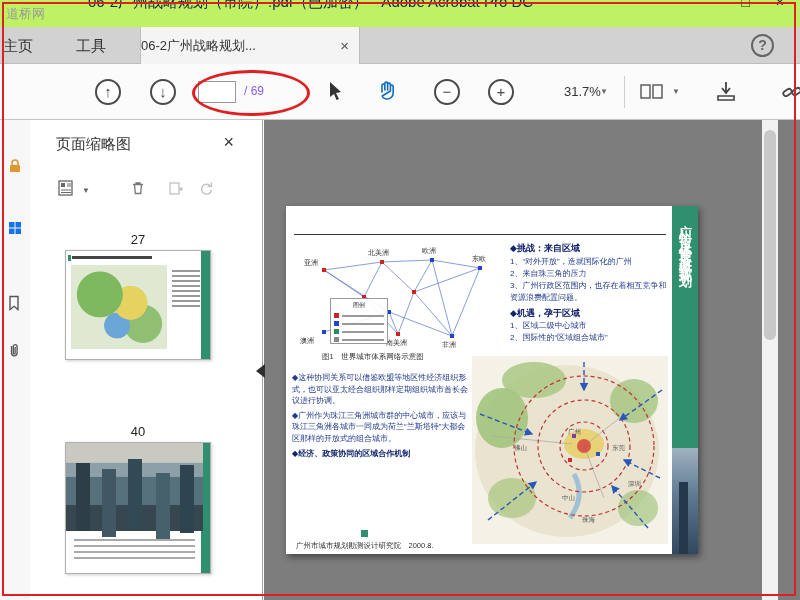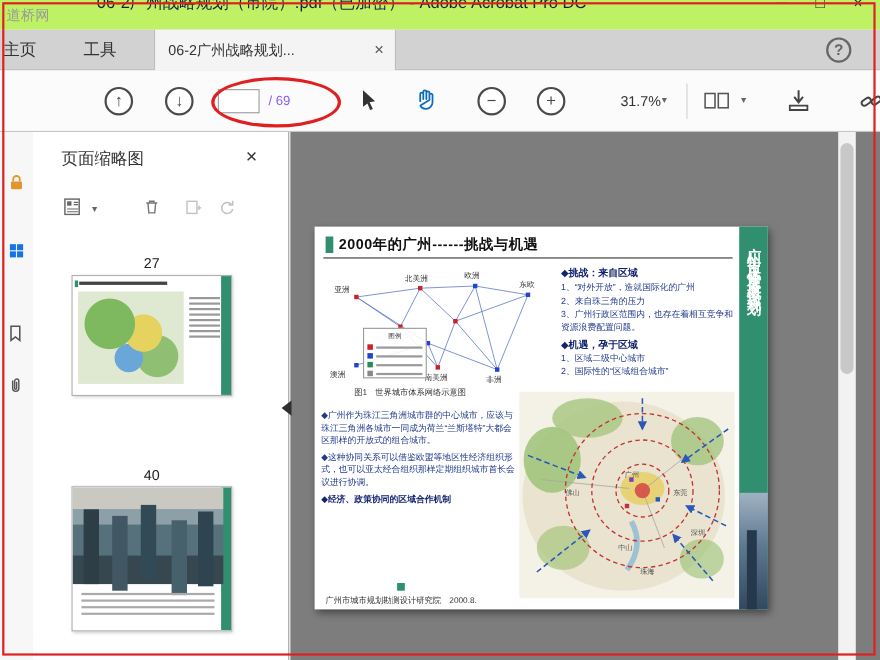--- a/index.html
+++ b/index.html
@@ -11,21 +11,21 @@
   .titlebar { position:absolute; left:0; top:0; width:800px; height:27px; background:#bef264; overflow:hidden; }
   .watermark { position:absolute; left:6px; top:5px; font-size:13px; color:#9a9a9a; z-index:5; }
   .win-title { position:absolute; left:88px; top:-7px; font-size:15px; color:#16233f; white-space:nowrap; }
   .win-controls { position:absolute; right:16px; top:-6px; display:flex; gap:26px; font-size:14px; color:#222; }
 
   
   .tabbar { position:absolute; left:0; top:27px; width:800px; height:37px; background:#d2d2d2; border-bottom:1px solid #bdbdbd; }
   .tab { position:absolute; top:0; height:37px; line-height:37px; text-align:center; font-size:15px; color:#333; cursor:default; }
   .tab-home { left:-18px; width:72px; }
   .tab-tools { left:58px; width:66px; }
-  .tab-doc { left:140px; width:220px; background:#f4f4f4; border-left:1px solid #bdbdbd; border-right:1px solid #bdbdbd; font-size:13px; text-align:left; padding-left:12px; }
+  .tab-doc { left:140px; width:220px; background:#f4f4f4; border-left:1px solid #bdbdbd; border-right:1px solid #bdbdbd; font-size:13px; text-align:left; }
   .tab-doc .tab-close { position:absolute; right:10px; top:0; font-size:15px; color:#555; }
   .help-btn { position:absolute; right:26px; top:7px; width:23px; height:23px; border:2px solid #666; border-radius:50%; color:#666; font-size:14px; font-weight:bold; text-align:center; line-height:19px; }
 
   
   .toolbar { position:absolute; left:0; top:64px; width:800px; height:56px; background:#fbfbfb; border-bottom:1px solid #c6c6c6; }
   .tb-circle { position:absolute; width:26px; height:26px; border:2px solid #4a4a4a; border-radius:50%; color:#4a4a4a; font-size:15px; text-align:center; line-height:22px; top:15px; background:#fff; }
   .page-input { position:absolute; left:198px; top:17px; width:38px; height:22px; border:1px solid #9a9a9a; background:#fff; font-size:12px; text-align:center; }
   .page-total { position:absolute; left:244px; top:20px; font-size:12px; color:#8b5cf6; }
   .tb-icon { position:absolute; top:17px; }
   .zoom-text { position:absolute; left:564px; top:20px; font-size:13px; color:#333; }
@@ -267,24 +267,20 @@
           <span></span>
       </div>
     </div>
   </div>
 
   <div class="collapse-handle"></div>
 
   <div class="main">
 
     <div class="slide">
-      <div class="s-titlerow">
-        <div class="s-gsq"></div>
-        <div class="s-title">2000年的广州------挑战与机遇</div>
-      </div>
       <div class="s-rule"></div>
 
       <div class="diagram">
         <svg width="212" height="110" viewBox="0 0 212 110">
           <g stroke="#3a5bbf" stroke-width="0.7" opacity="0.85" fill="none">
             <path d="M30 28 L88 20 L138 18 L186 26"></path>
             <path d="M30 28 L95 70 L30 90"></path>
             <path d="M88 20 L120 50 L104 92"></path>
             <path d="M138 18 L120 50 L158 94"></path>
             <path d="M95 70 L158 94 M95 70 L104 92"></path>
@@ -337,22 +333,22 @@
         <div class="c-head">◆挑战：来自区域</div>
         <div>1、“对外开放”，造就国际化的广州</div>
         <div>2、来自珠三角的压力</div>
         <div>3、广州行政区范围内，也存在着相互竞争和资源浪费配置问题。</div>
         <div class="c-head">◆机遇，孕于区域</div>
         <div>1、区域二级中心城市</div>
         <div>2、国际性的“区域组合城市”</div>
       </div>
 
       <div class="body-text">
+        <p>◆这种协同关系可以借鉴欧盟等地区性经济组织形式，也可以亚太经合组织那样定期组织城市首长会议进行协调。</p>
         <p>◆广州作为珠江三角洲城市群的中心城市，应该与珠江三角洲各城市一同成为荷兰“兰斯塔特”大都会区那样的开放式的组合城市。</p>
-        <p>◆这种协同关系可以借鉴欧盟等地区性经济组织形式，也可以亚太经合组织那样定期组织城市首长会议进行协调。</p>
         <p class="p-strong">◆经济、政策协同的区域合作机制</p>
       </div>
 
       <div class="map">
         <svg width="196" height="188" viewBox="0 0 196 188">
           <defs>
             <marker id="arrB" markerWidth="6" markerHeight="6" refX="5" refY="3" orient="auto">
                 <path d="M0 0 L6 3 L0 6 z" fill="#2a57b8"></path>
               </marker>
           </defs>

